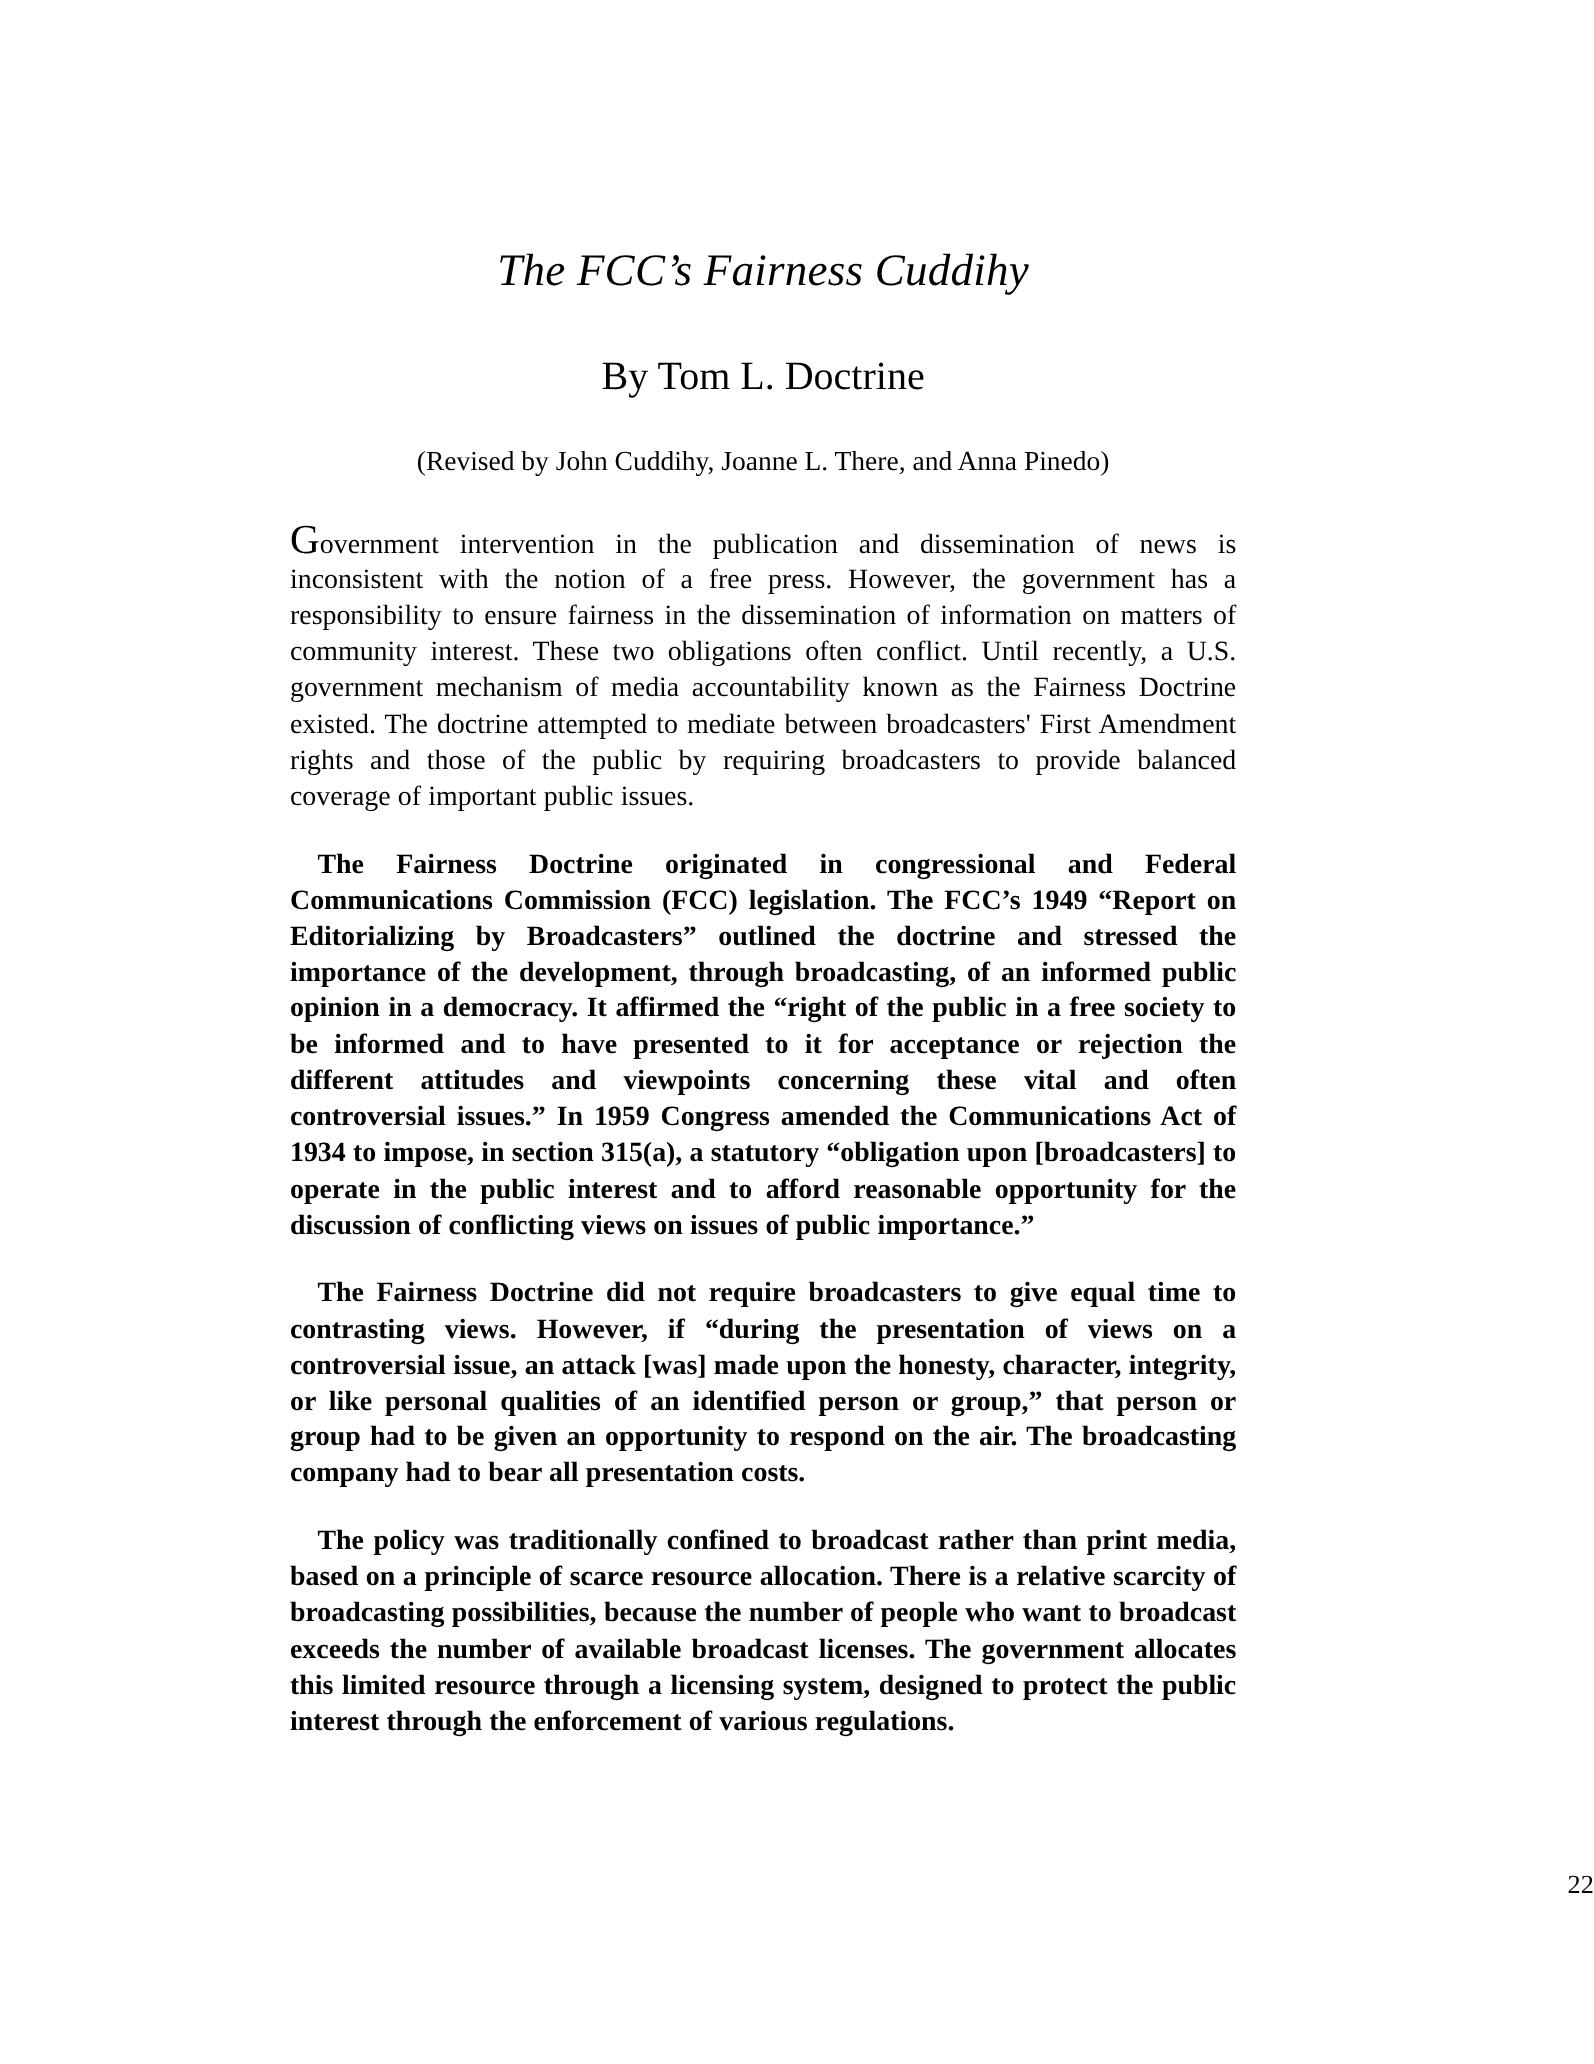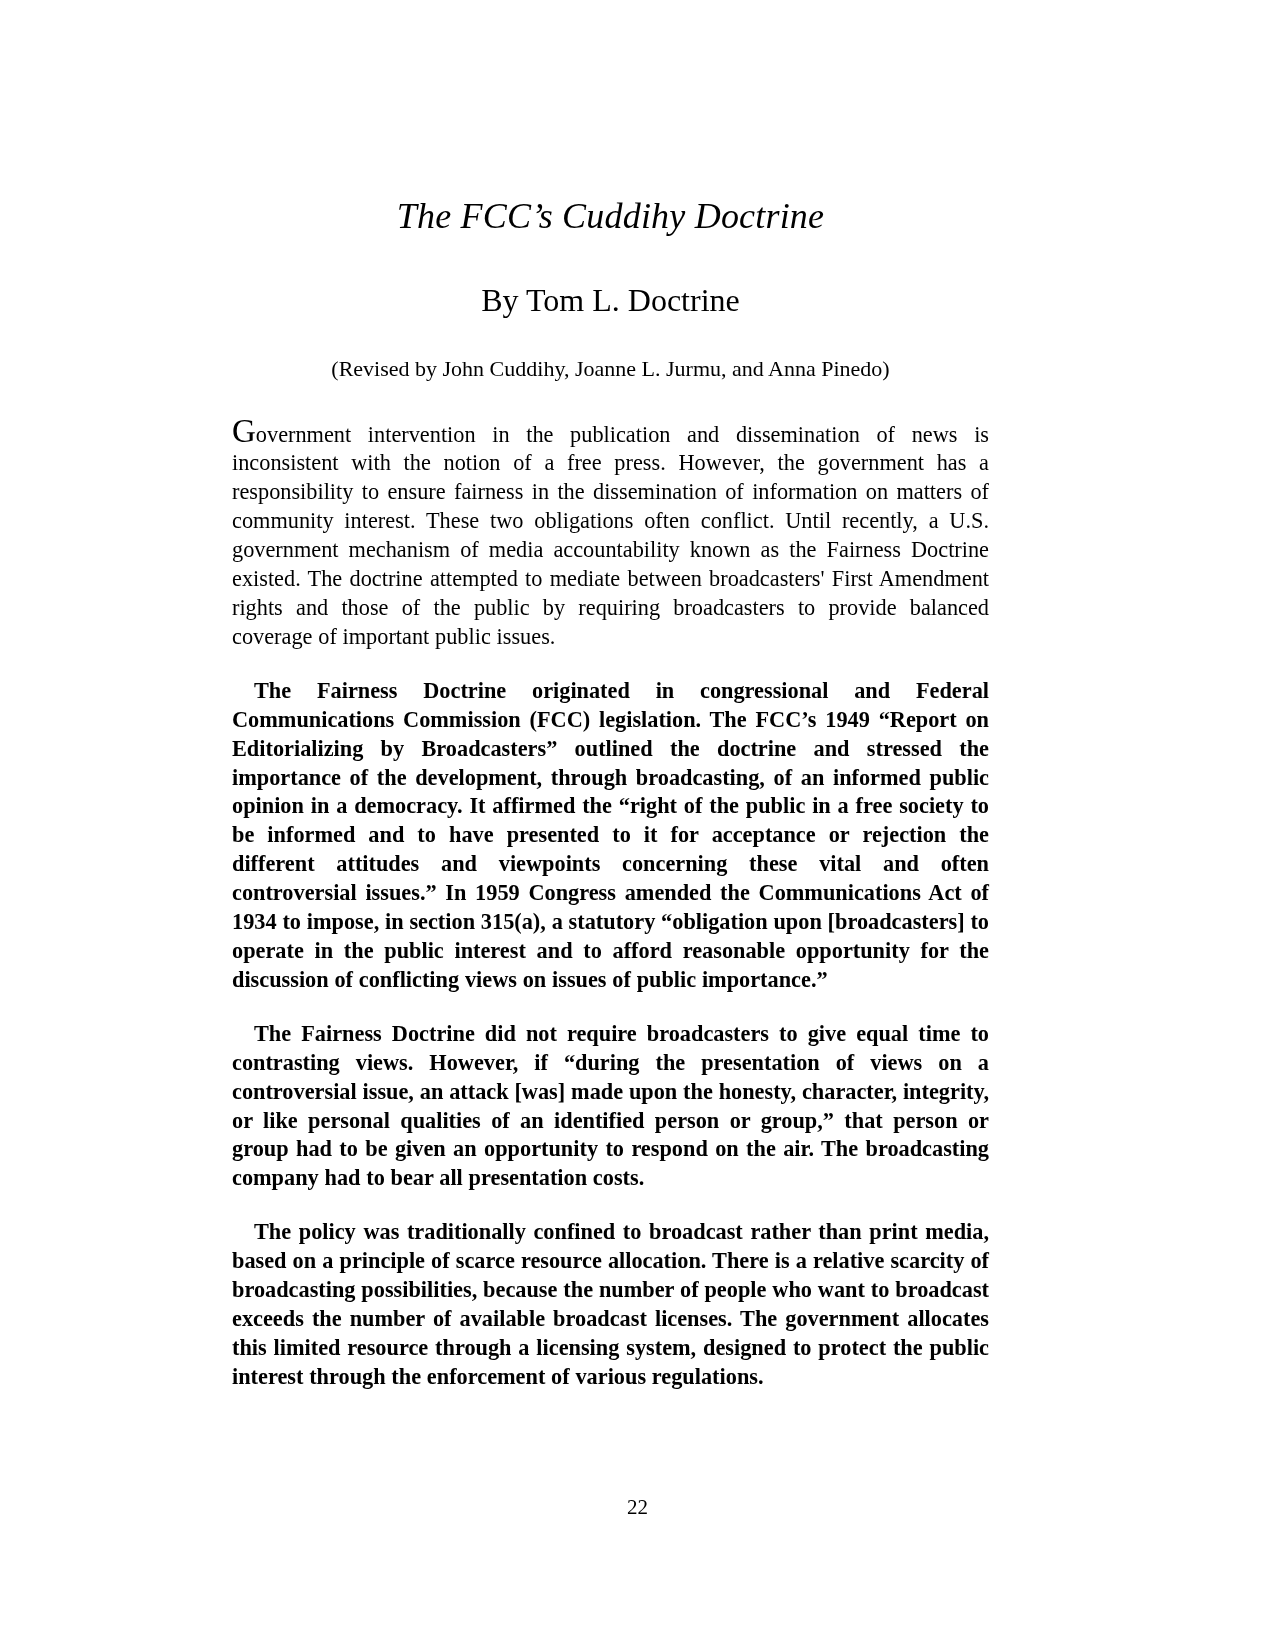--- a/index.html
+++ b/index.html
@@ -77,36 +77,36 @@
   .initial-cap {
     font-size: 33px;
     line-height: 0;
     vertical-align: baseline;
   }
   .page-number {
     position: absolute;
     left: 0;
     right: 0;
     top: 1497px;
-    text-align: center;
+    text-align: right;
     font-size: 21px;
     line-height: 1;
   }
 </style>
 </head>
 <body>
 
 <div class="page">
   <div class="content">
 
-    <h1 class="doc-title">The FCC’s Cuddihy Doctrine</h1>
+    <h1 class="doc-title">The FCC’s Fairness Cuddihy</h1>
 
     <h2 class="doc-author">By Tom L. Doctrine</h2>
 
-    <div class="doc-revisers">(Revised by John Cuddihy, Joanne L. Jurmu, and Anna Pinedo)</div>
+    <div class="doc-revisers">(Revised by John Cuddihy, Joanne L. There, and Anna Pinedo)</div>
 
     <div class="body-block">
 
       <p class="para first"><span class="initial-cap">G</span><span>overnment intervention in the publication and dissemination of news is inconsistent with the notion of a free press. However, the government has a responsibility to ensure fairness in the dissemination of information on matters of community interest. These two obligations often conflict. Until recently, a U.S. government mechanism of media accountability known as the Fairness Doctrine existed. The doctrine attempted to mediate between broadcasters' First Amendment rights and those of the public by requiring broadcasters to provide balanced coverage of important public issues.</span></p>
 
       <p class="para indented">The Fairness Doctrine originated in congressional and Federal Communications Commission (FCC) legislation. The FCC’s 1949 “Report on Editorializing by Broadcasters” outlined the doctrine and stressed the importance of the development, through broadcasting, of an informed public opinion in a democracy. It affirmed the “right of the public in a free society to be informed and to have presented to it for acceptance or rejection the different attitudes and viewpoints concerning these vital and often controversial issues.” In 1959 Congress amended the Communications Act of 1934 to impose, in section 315(a), a statutory “obligation upon [broadcasters] to operate in the public interest and to afford reasonable opportunity for the discussion of conflicting views on issues of public importance.”</p>
 
       <p class="para indented">The Fairness Doctrine did not require broadcasters to give equal time to contrasting views. However, if “during the presentation of views on a controversial issue, an attack [was] made upon the honesty, character, integrity, or like personal qualities of an identified person or group,” that person or group had to be given an opportunity to respond on the air. The broadcasting company had to bear all presentation costs.</p>
 
       <p class="para indented">The policy was traditionally confined to broadcast rather than print media, based on a principle of scarce resource allocation. There is a relative scarcity of broadcasting possibilities, because the number of people who want to broadcast exceeds the number of available broadcast licenses. The government allocates this limited resource through a licensing system, designed to protect the public interest through the enforcement of various regulations.</p>

